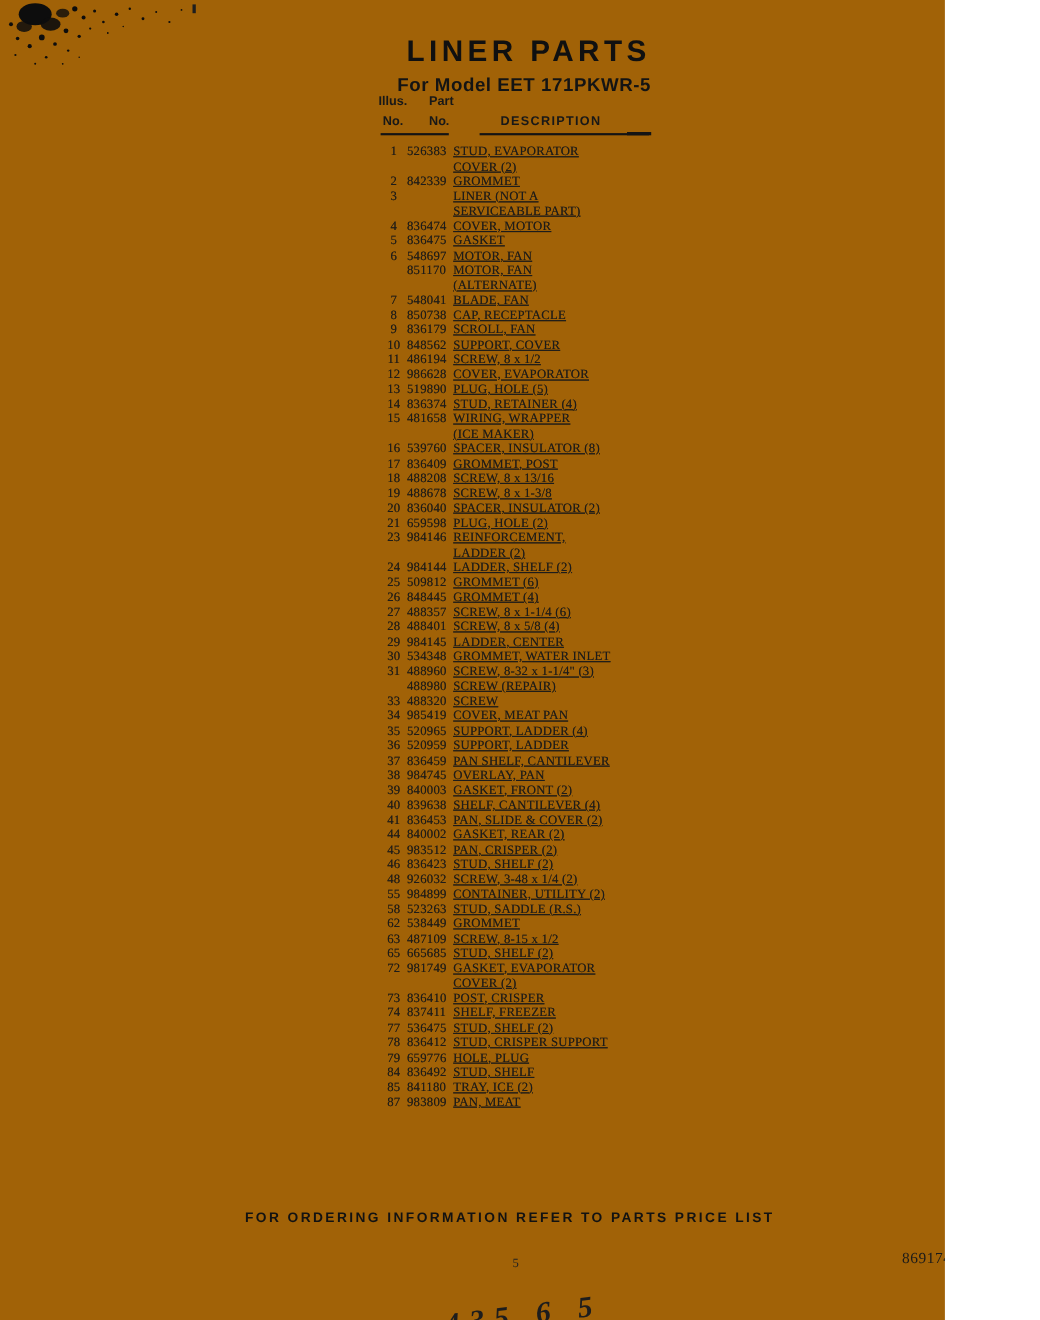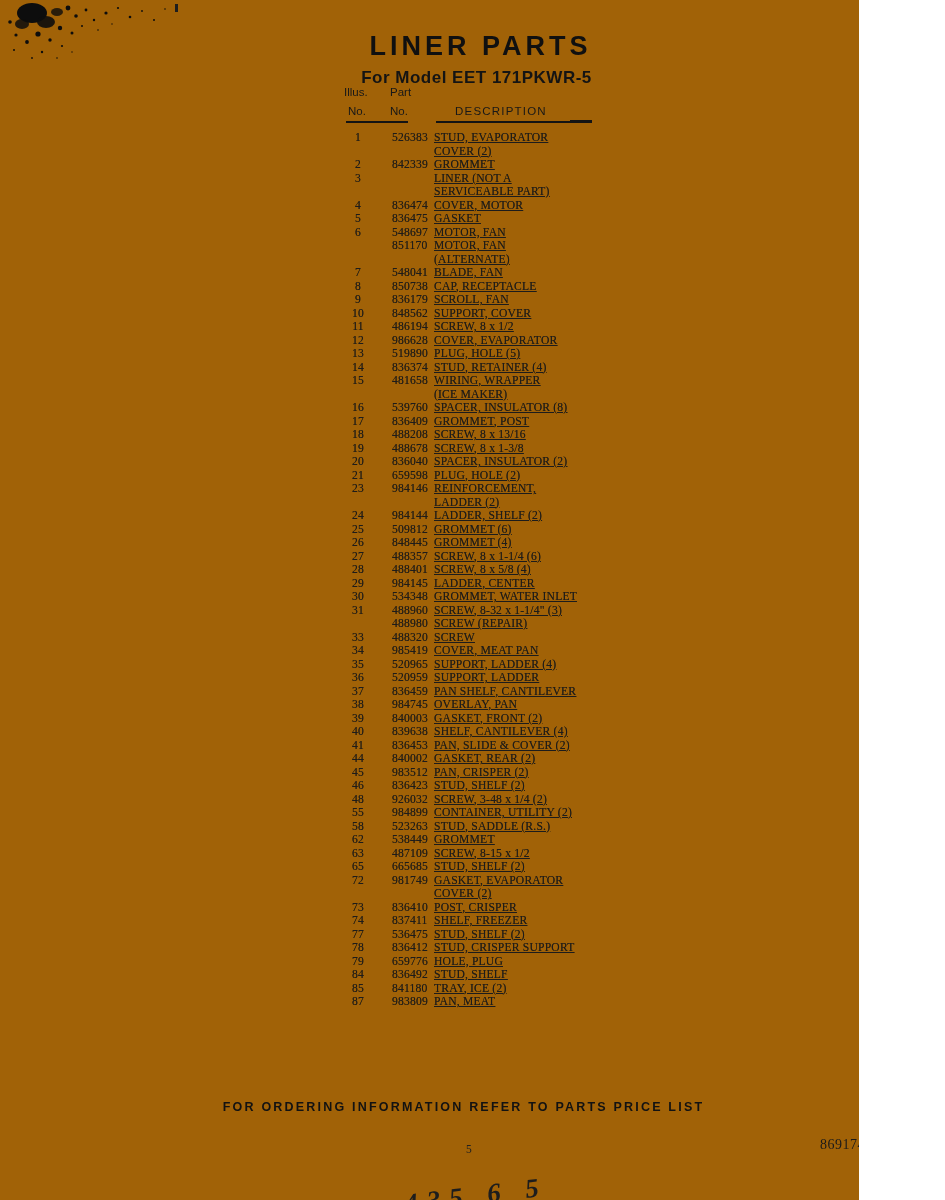--- a/index.html
+++ b/index.html
@@ -12,40 +12,40 @@
     font-family:"Liberation Sans",sans-serif;font-weight:bold;font-size:27px;
     letter-spacing:4px;color:#101010;
   }
   .subtitle{
     position:absolute;left:4px;top:68px;width:945px;text-align:center;
     font-family:"Liberation Sans",sans-serif;font-weight:bold;font-size:17px;
     letter-spacing:0.5px;color:#141414;
   }
   .table{position:absolute;left:344px;top:86px;width:290px;}
   .h{
-    position:absolute;font-family:"Liberation Sans",sans-serif;font-weight:normal;
+    position:absolute;font-family:"Liberation Sans",sans-serif;font-weight:bold;
     font-size:11.5px;color:#181818;white-space:nowrap;
   }
   .h-illus{left:0;top:0;}
   .h-part{left:46px;top:0;}
   .h-no1{left:4px;top:19px;}
   .h-no2{left:46px;top:19px;}
   .h-desc{left:111px;top:19px;letter-spacing:1.2px;}
   .rule{position:absolute;background:#141414;}
   .rule-a{left:2px;top:35px;width:62px;height:2px;}
   .rule-b{left:92px;top:35px;width:154px;height:2px;}
   .rule-c{left:226px;top:33.5px;width:22px;height:3.5px;}
   .rows{position:absolute;left:4px;top:45px;width:280px;}
   .row{display:flex;align-items:flex-start;}
   .row span{
     font-size:11.6px;line-height:13.5px;letter-spacing:0.2px;color:#1c1c1c;
     text-shadow:0 0 0.4px rgba(10,10,10,0.55);
   }
   .c-illus{width:20px;text-align:center;flex:none;}
-  .c-part{width:40px;margin-left:24px;flex:none;}
+  .c-part{width:40px;margin-left:2px;flex:none;}
   .c-desc{margin-left:2px;white-space:pre-line;text-decoration:underline;}
   .footer-note{
     position:absolute;left:-9px;top:1100px;width:945px;text-align:center;
     font-family:"Liberation Sans",sans-serif;font-weight:bold;font-size:12.5px;
     letter-spacing:2.2px;color:#121212;
   }
   .page-num{position:absolute;left:466px;top:1143px;font-size:11.5px;color:#222;}
   .doc-num{position:absolute;left:820px;top:1137px;font-size:14px;letter-spacing:0.5px;color:#1a1a1a;}
   .handwriting{
     position:absolute;left:404px;top:1180px;font-family:"Liberation Serif",serif;

